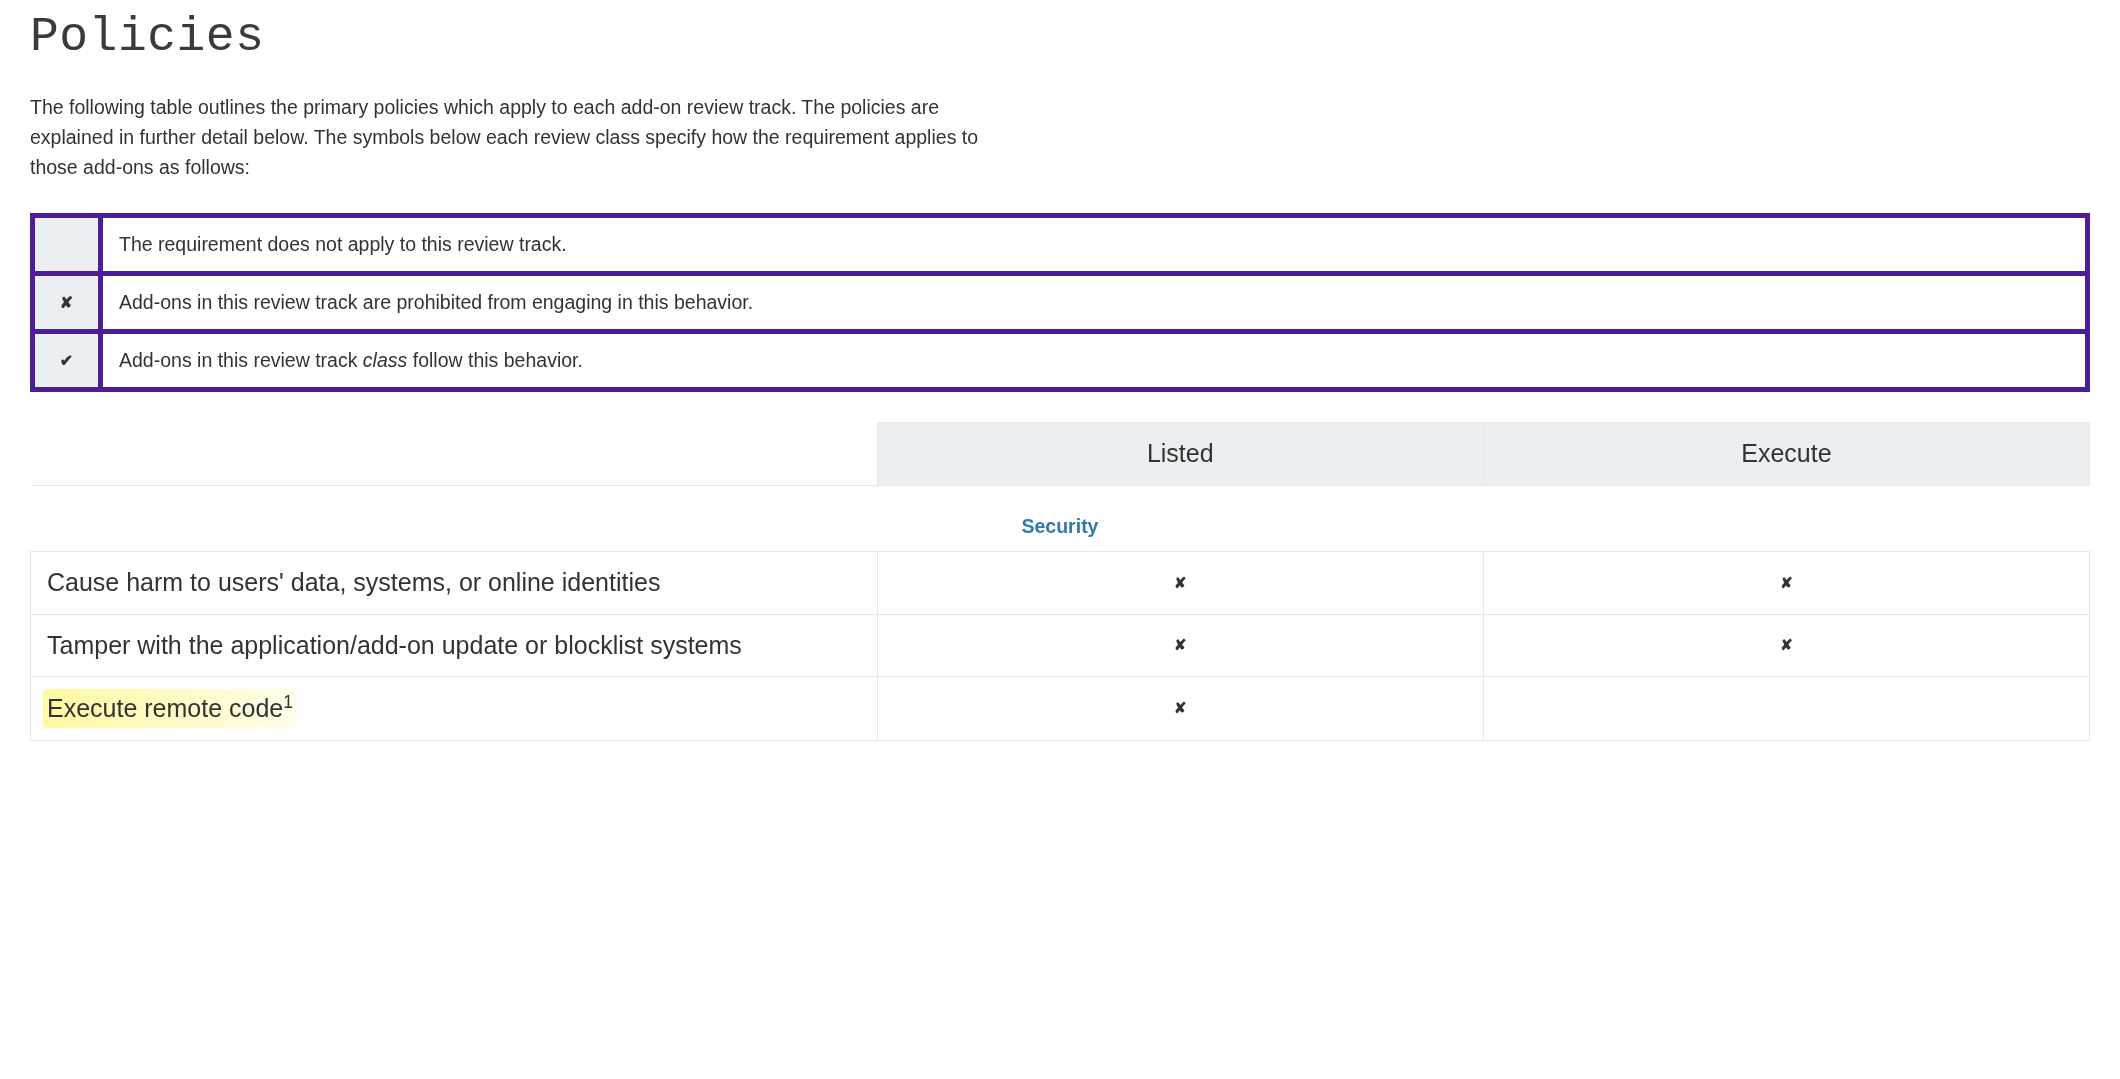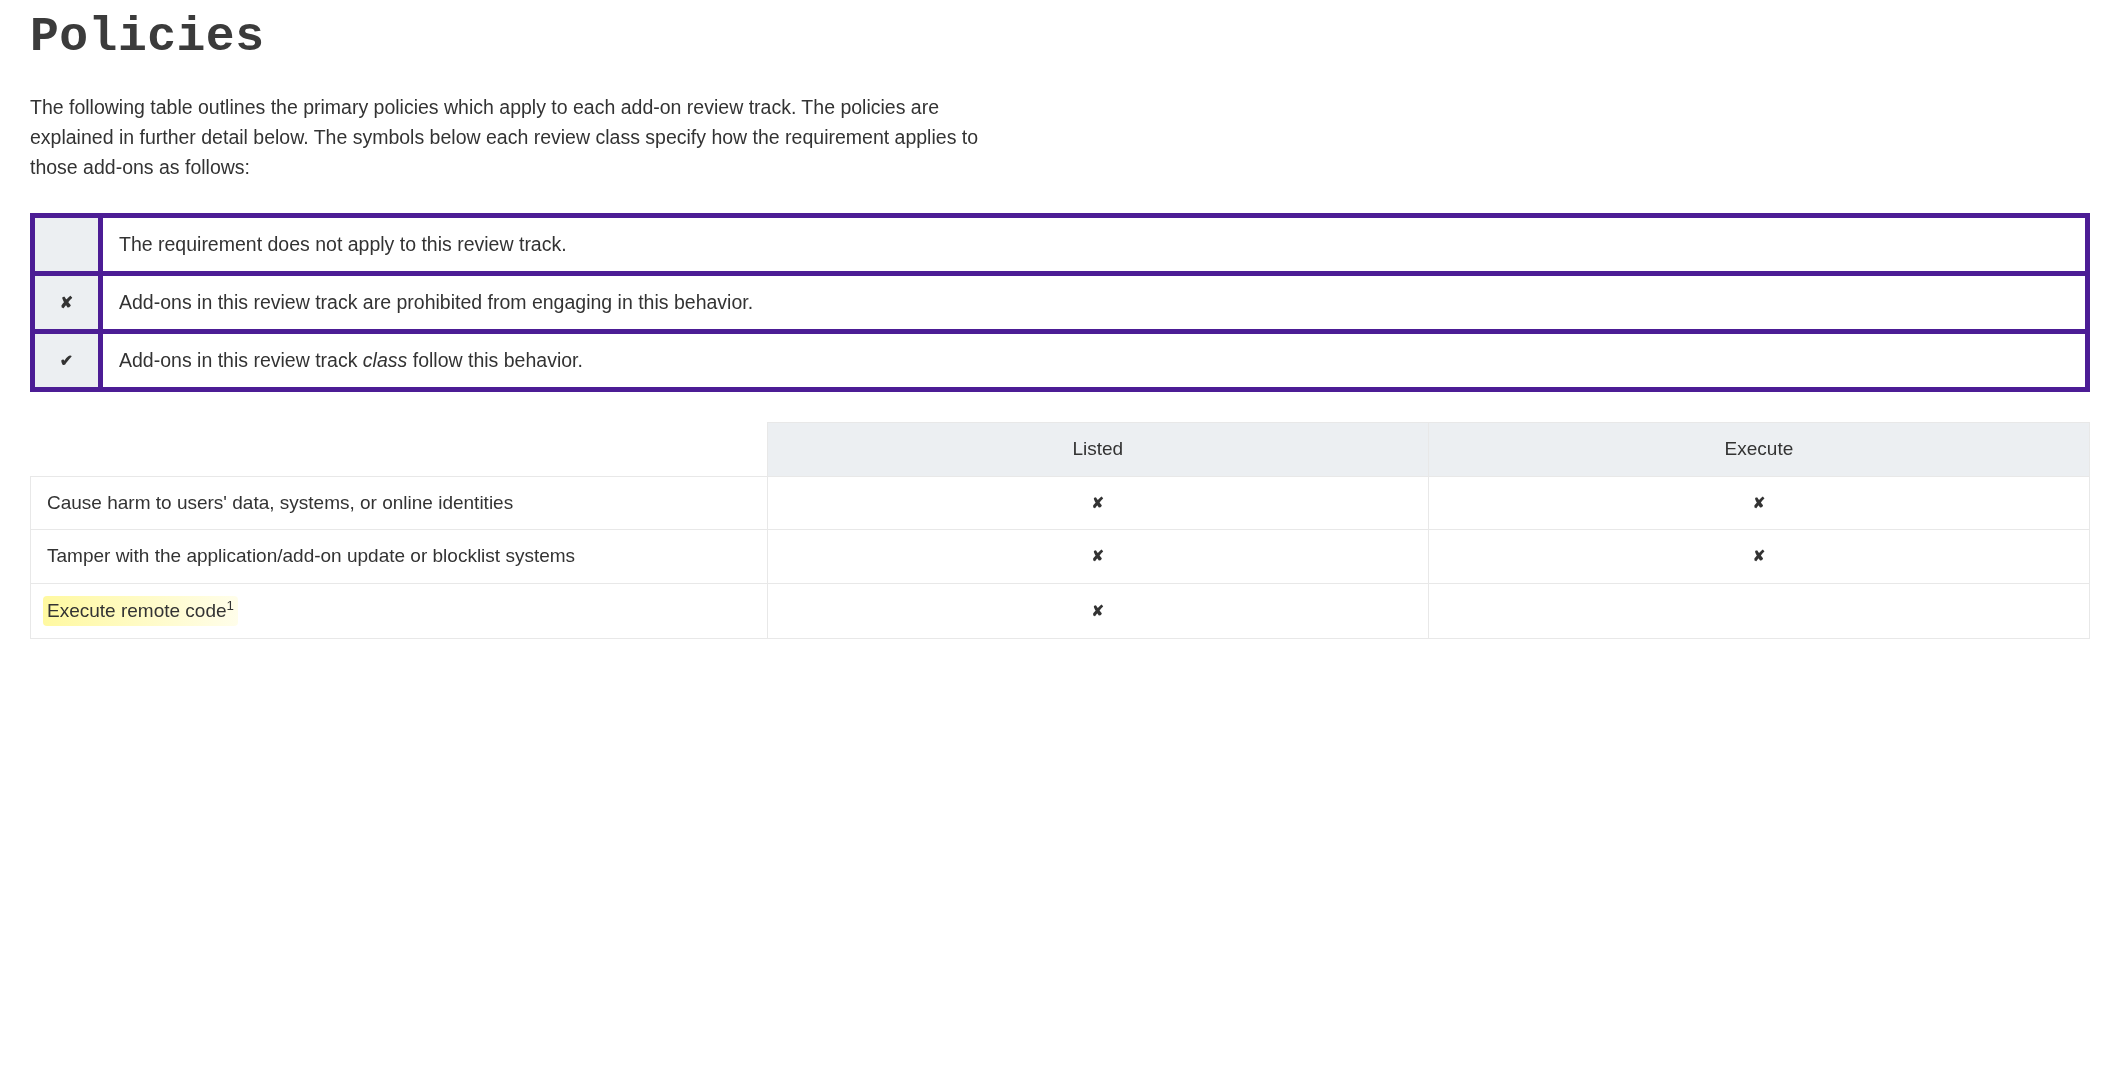--- a/index.html
+++ b/index.html
@@ -9,21 +9,21 @@
     }
     body {
       font-family: -apple-system, BlinkMacSystemFont, "Segoe UI", Helvetica, Arial, sans-serif;
       color: #333;
       background: #fff;
       padding: 10px 30px 30px 30px;
       font-size: 19px;
     }
     h1 {
       font-family: "Rockwell", "Courier New", Georgia, serif;
-      font-weight: 700;
+      font-weight: 400;
       font-size: 48px;
       color: #3b3b3b;
       margin-bottom: 28px;
       letter-spacing: 0.5px;
     }
     .intro {
       max-width: 960px;
       line-height: 1.55;
       color: #333;
       margin-bottom: 30px;
@@ -42,21 +42,21 @@
     }
     table.legend td.symcell {
       background: #eceff2;
       width: 68px;
       text-align: center;
       font-size: 16px;
     }
     table.policy th, table.policy td {
       border: 1px solid #e8e8e8;
       padding: 12px 16px;
-      font-size: 19px;
+      font-size: 25px;
       line-height: 1.5;
     }
     table.policy th {
       background: #eceff2;
       font-weight: 400;
       text-align: center;
       width: 150px;
     }
     table.policy th.blank {
       background: #fff;
@@ -127,20 +127,23 @@
 <table class="policy">
   <thead>
     <tr>
       <th class="blank"></th>
       <th>Listed</th>
       <th>Execute</th>
     </tr>
   </thead>
   <tbody>
     <tr>
+      <td colspan="3" class="section-heading">Security</td>
+    </tr>
+    <tr>
       <td>Cause harm to users' data, systems, or online identities</td>
       <td class="center sym-x">✘</td>
       <td class="center sym-x">✘</td>
     </tr>
     <tr>
       <td>Tamper with the application/add-on update or blocklist systems</td>
       <td class="center sym-x">✘</td>
       <td class="center sym-x">✘</td>
     </tr>
     <tr>

